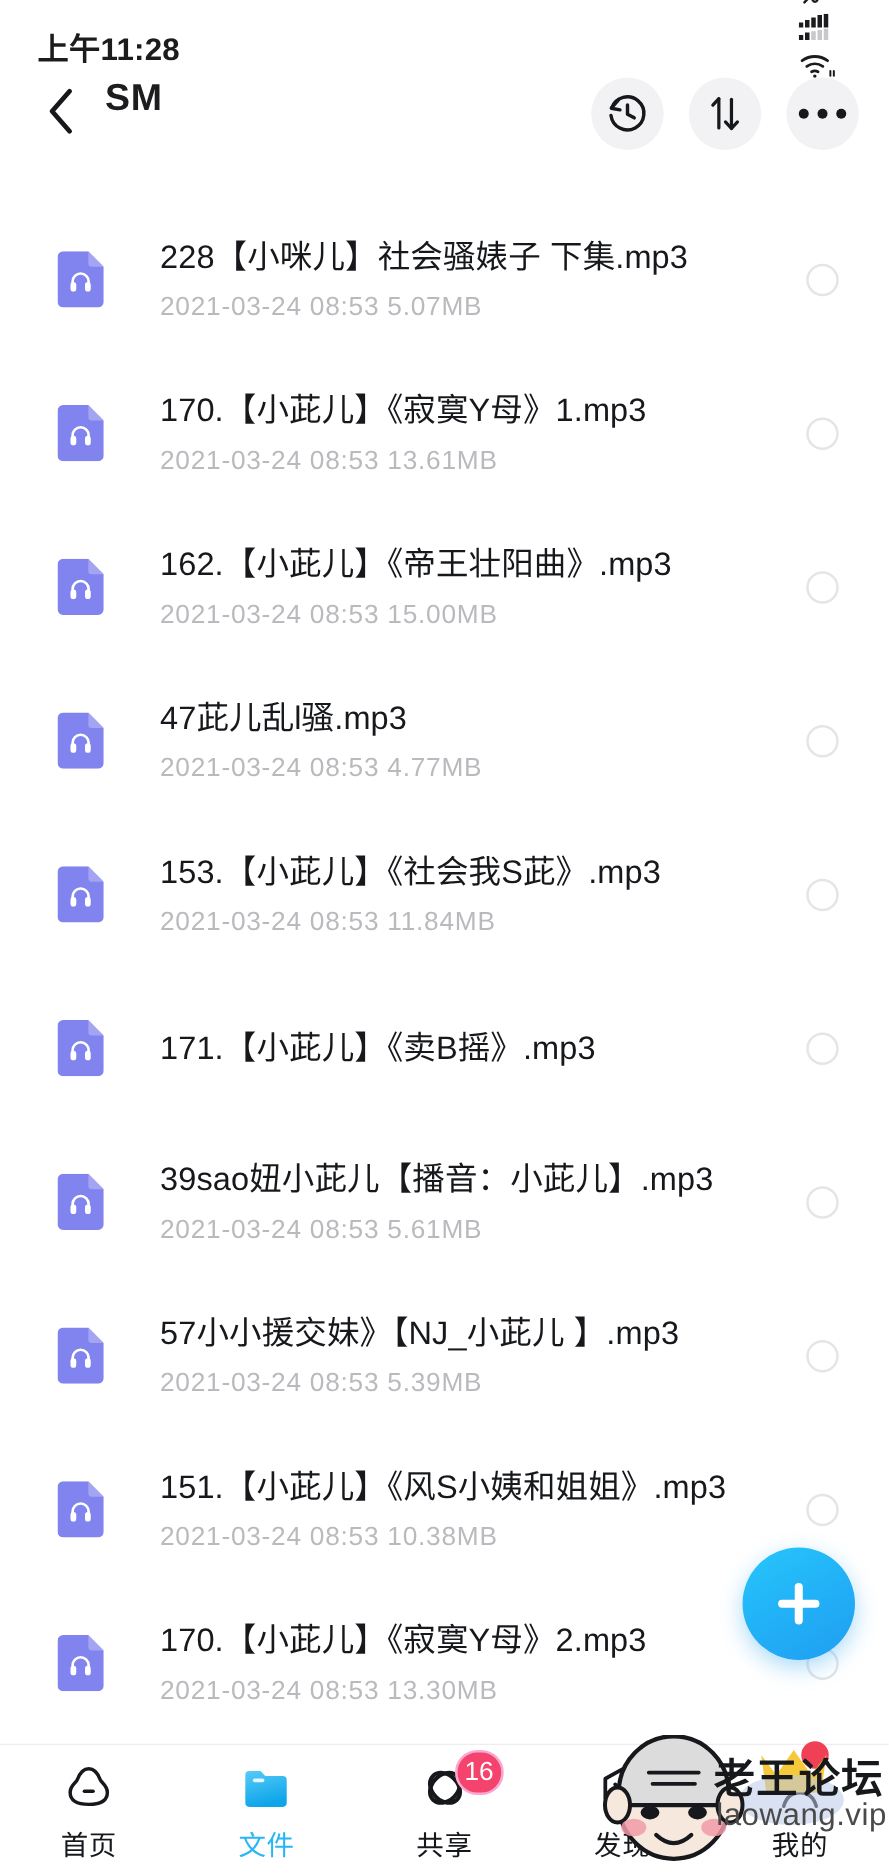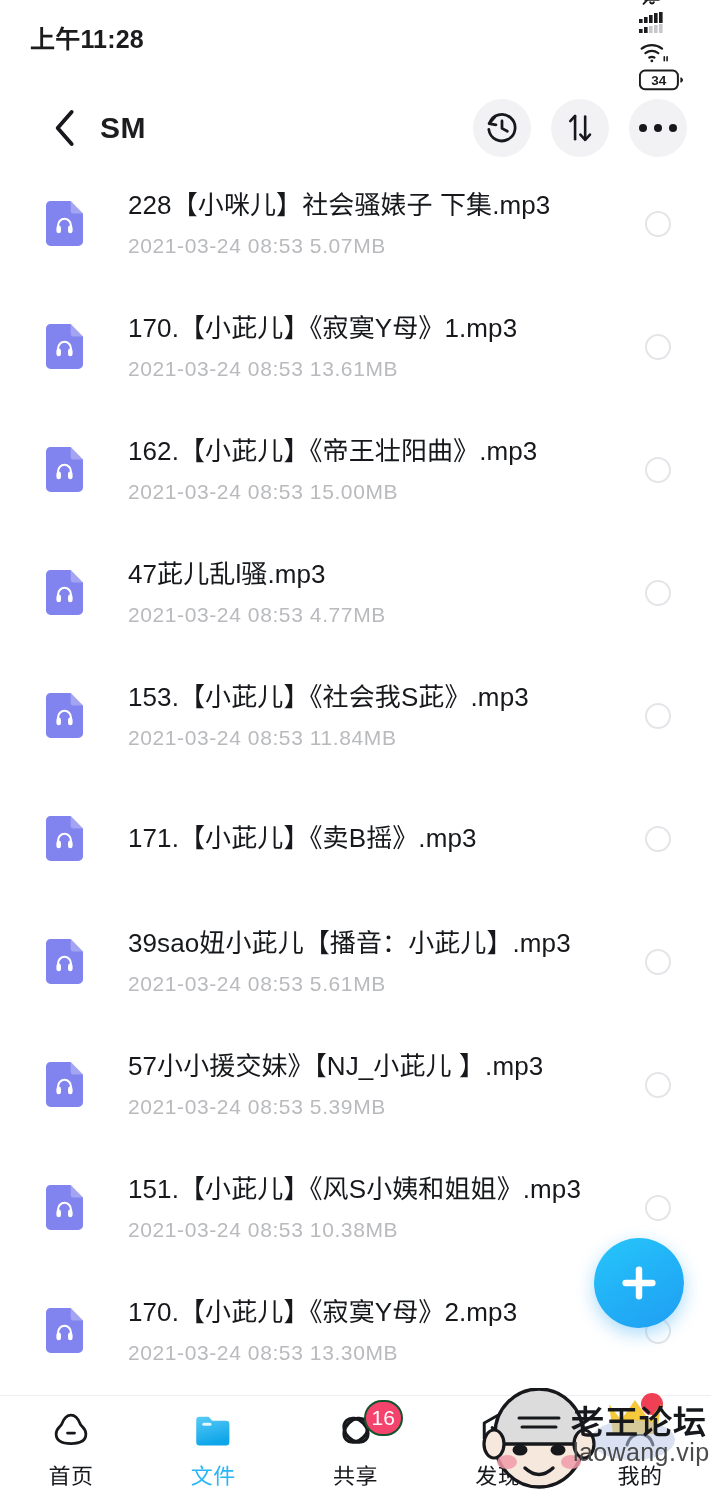--- a/index.html
+++ b/index.html
@@ -18,22 +18,22 @@
     padding:11px 26px 0 30px;
   }
   .status-time {
     font-size:25px; font-weight:600; color:#1c1c1e; letter-spacing:.2px;
     white-space:nowrap;
   }
   .status-icons { display:flex; align-items:flex-start; gap:0;flex-direction:column; }
 
   
   .appbar {
-    position:absolute; top:78px; left:0; width:711px; height:100px;
-    display:flex; align-items:center;padding-left:16px;
+    position:absolute; top:62px; left:0; width:711px; height:100px;
+    display:flex; align-items:flex-start;
   }
   .back-btn {
     width:54px; height:54px; margin-left:22px;
     display:flex; align-items:center; justify-content:center;
   }
   .appbar-title {
     font-size:30px; font-weight:700; color:#1d1d1f;
     margin-left:8px; letter-spacing:.5px;
   }
   .appbar-actions {
@@ -101,21 +101,21 @@
   .nav-icon { height:46px; display:flex; align-items:center; justify-content:center; position:relative; }
   .nav-label {
     font-size:22px; color:#16181c; margin-top:4px; letter-spacing:.5px;
   }
   .nav-item.active .nav-label { color:#29b6f6; }
   .nav-badge {
     position:absolute; top:-8px; left:30px;
     min-width:36px; height:36px; padding:0 6px; border-radius:18px;
     background:#f4436c; color:#fff; font-size:21px; font-weight:500;
     display:flex; align-items:center; justify-content:center;
-    border:2px solid #14532d;
+    border:2px solid #f9a8d4;
   }
 
   
   .watermark {
     position:absolute; right:8px; bottom:10px;
     width:222px; height:102px; pointer-events:none;
   }
   .wm-text {
     position:absolute; left:90px; top:8px;
     font-size:33px; font-weight:800; color:#16181c;

